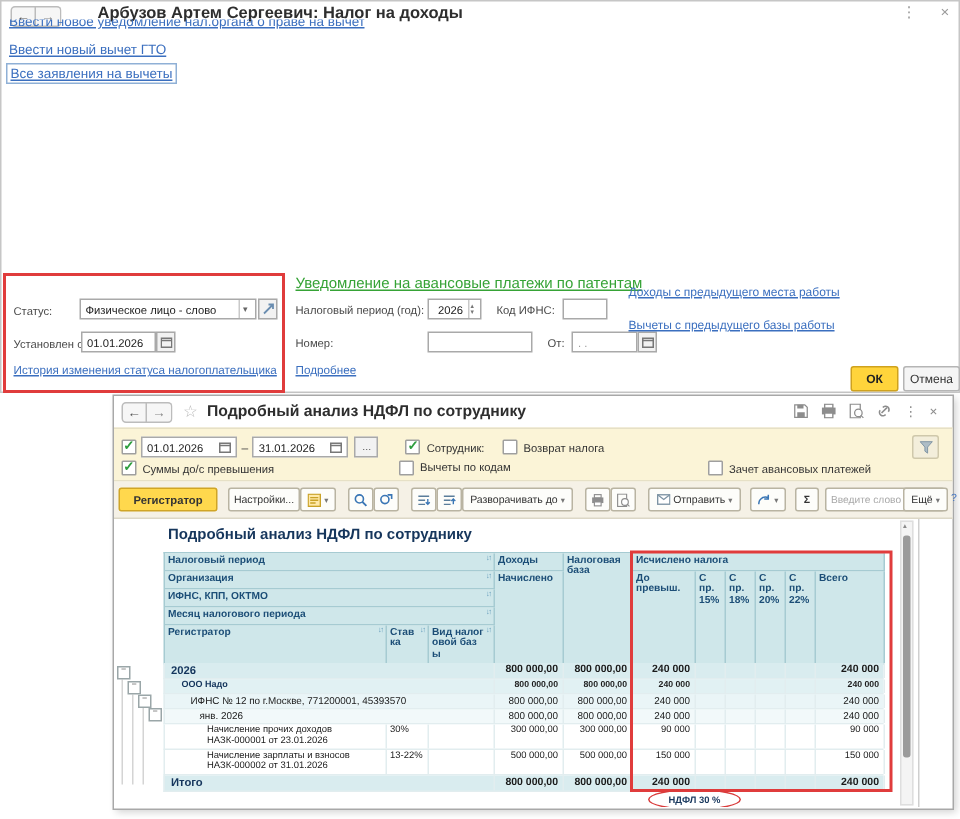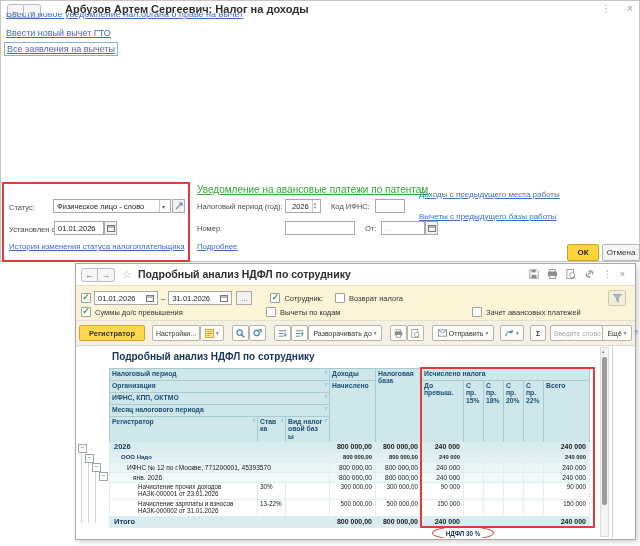--- a/index.html
+++ b/index.html
@@ -248,21 +248,21 @@
       <span class="cblab">Сотрудник:</span>
       <span class="cb off" style="margin-left:12px;"></span>
       <span class="cblab">Возврат налога</span>
     </div>
     <div class="abs" style="left:5px;top:21px;display:flex;align-items:center;">
       <span class="cb">
           <span class="tick">✓</span>
         </span>
       <span class="cblab">Суммы до/с превышения</span>
     </div>
-    <div class="abs" style="left:190px;top:21px;display:flex;align-items:center;">
+    <div class="abs" style="left:190px;top:21px;display:flex;align-items:flex-start;">
       <span class="cb off"></span>
       <span class="cblab">Вычеты по кодам</span>
     </div>
     <div class="abs" style="left:396px;top:21px;display:flex;align-items:flex-end;">
       <span class="cb off"></span>
       <span class="cblab">Зачет авансовых платежей</span>
     </div>
     <div class="funnelbtn">
       <svg width="9" height="9" viewBox="0 0 10 10">
           <path d="M0.5 0.5 h9 l-3.5 4 v4.5 l-2 -1.5 v-3 z" fill="#aebdc6" stroke="#7d93a3" stroke-width="0.7"></path>

